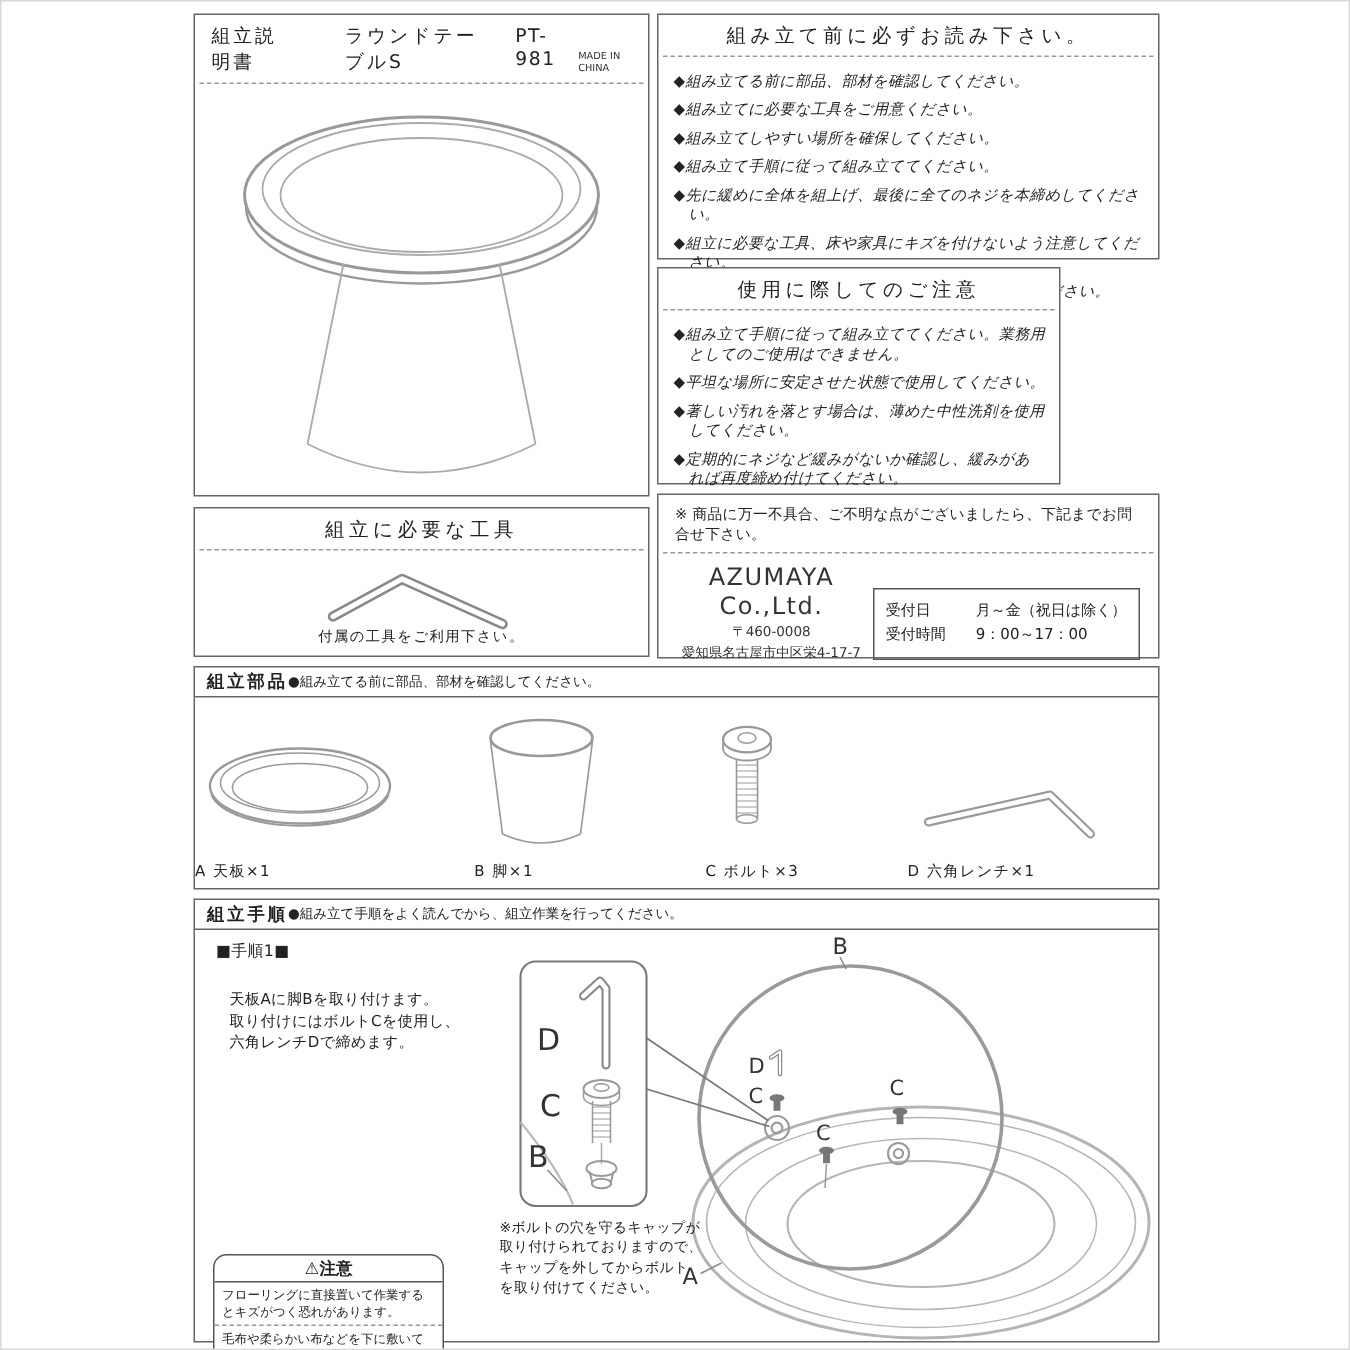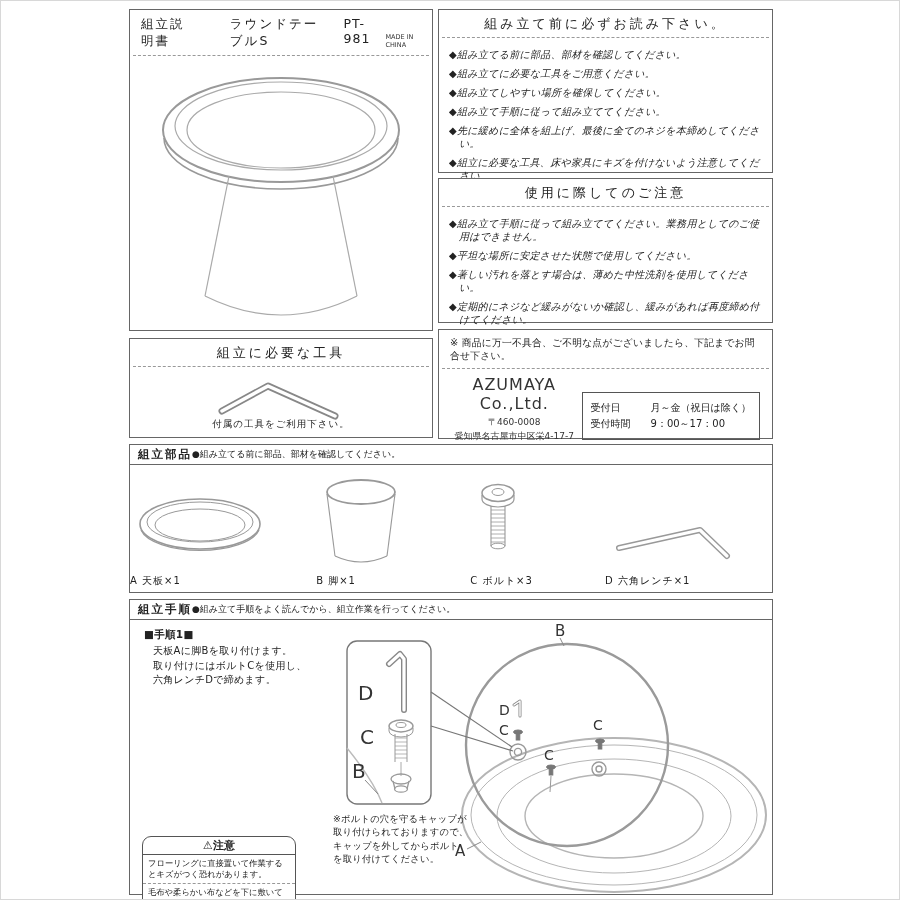--- a/index.html
+++ b/index.html
@@ -32,21 +32,21 @@
   .sect-label{font-size:11.5px;font-weight:bold;letter-spacing:2px;}
   .sect-note{font-size:9px;color:#222;}
   .sect-body{position:relative;}
   
   .parts-grid{display:grid;grid-template-columns:29% 24% 21% 26%;height:129px;}
   .part{display:flex;flex-direction:column;align-items:flex-start;justify-content:flex-end;padding-bottom:6px;}
   .part .plabel{font-size:10px;margin-top:6px;letter-spacing:1px;}
   .part svg{display:block;}
   
   .step-text{position:absolute;left:14px;top:7px;font-size:10px;line-height:1.45;letter-spacing:.3px;}
-  .step-title{font-weight:bold;font-size:10.5px;margin-bottom:2px;}
+  .step-title{font-weight:normal;font-size:10.5px;margin-bottom:18px;}
   .step-line{padding-left:9px;}
   .cap-note{position:absolute;left:203px;top:192px;width:150px;font-size:9.3px;line-height:1.45;
             white-space:pre-line;letter-spacing:.2px;}
   .caution{position:absolute;left:12px;top:216px;width:152px;border:1px solid #555;border-radius:9px;
            overflow:hidden;background:#fff;}
   .caution .ctitle{text-align:center;font-weight:bold;font-size:11px;border-bottom:1px solid #555;padding:1px 0;}
   .caution .cbody1{font-size:8.3px;padding:3px 5px;border-bottom:1px dashed #999;line-height:1.35;margin:0;}
   .caution .cbody2{font-size:8.3px;padding:3px 5px 4px;line-height:1.35;margin:0;}
   .tools-caption{position:absolute;bottom:6px;width:100%;text-align:center;font-size:9.5px;letter-spacing:1px;}
   .diagram{position:absolute;left:0;top:0;}
@@ -94,21 +94,21 @@
       <div class="b">◆組み立てる前に部品、部材を確認してください。</div>
       <div class="b">◆組み立てに必要な工具をご用意ください。</div>
       <div class="b">◆組み立てしやすい場所を確保してください。</div>
       <div class="b">◆組み立て手順に従って組み立ててください。</div>
       <div class="b">◆先に緩めに全体を組上げ、最後に全てのネジを本締めしてください。</div>
       <div class="b">◆組立に必要な工具、床や家具にキズを付けないよう注意してください。</div>
       <div class="b">◆手や指を挟んだりしてケガをしないよう注意してください。</div>
     </div>
   </div>
 
-  <div class="box" style="left:437px;top:177px;width:335px;height:145px;">
+  <div class="box" style="left:437px;top:177px;width:269px;height:145px;">
     <div class="btitle">使用に際してのご注意</div>
     <div class="bullets">
       <div class="b">◆組み立て手順に従って組み立ててください。業務用としてのご使用はできません。</div>
       <div class="b">◆平坦な場所に安定させた状態で使用してください。</div>
       <div class="b">◆著しい汚れを落とす場合は、薄めた中性洗剤を使用してください。</div>
       <div class="b">◆定期的にネジなど緩みがないか確認し、緩みがあれば再度締め付けてください。</div>
       <div class="b">◆上に立ったり、飛んだり、踏み台の代わりに使用しないでください。</div>
     </div>
   </div>
 

